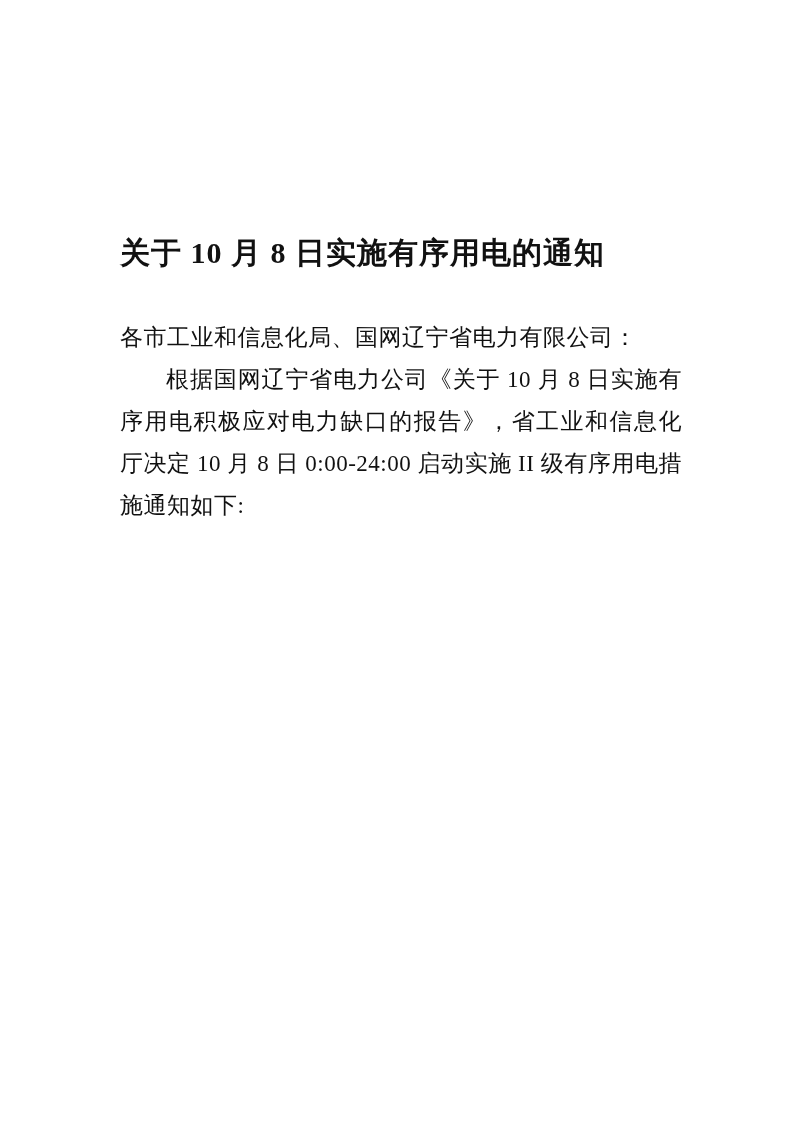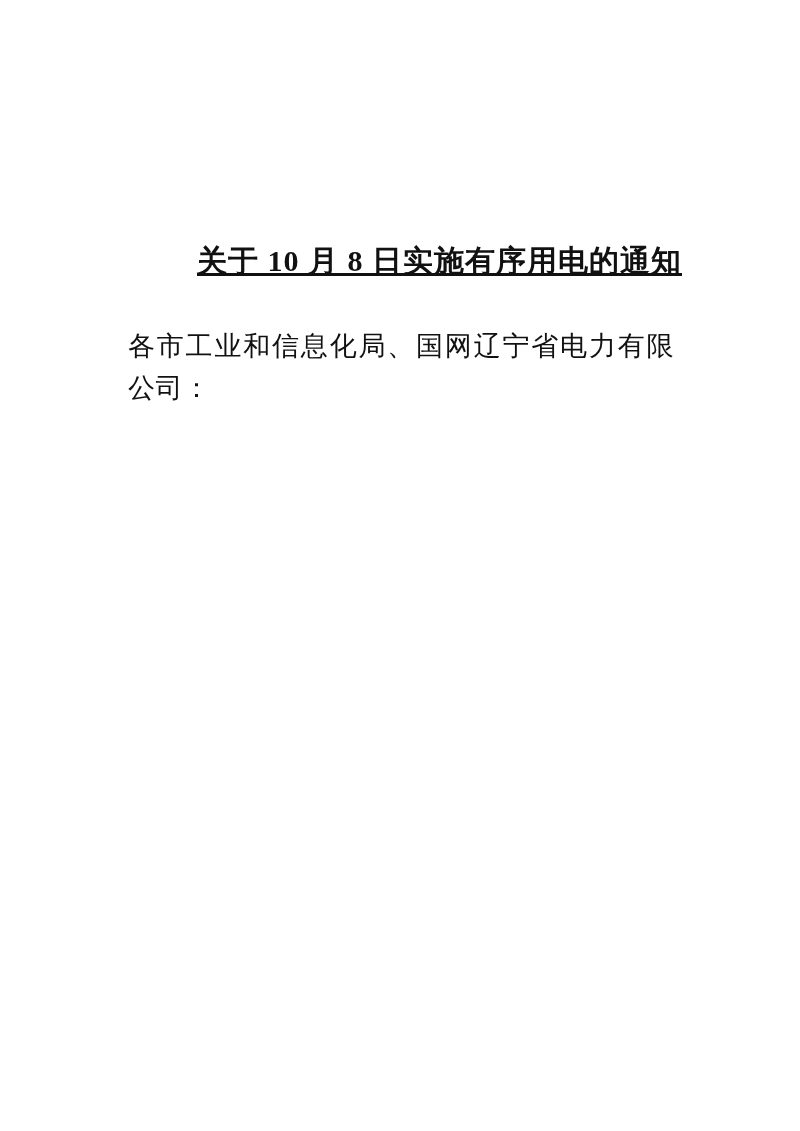--- a/index.html
+++ b/index.html
@@ -13,48 +13,48 @@
     height: 1131px;
     margin: 0 auto;
     background: #ffffff;
     box-sizing: border-box;
     padding: 229px 118px 0 120px;
     font-family: "Liberation Serif", serif;
     color: #111111;
     overflow: hidden;
   }
   .doc-title {
-    margin: 12px 0 44px 0;
+    margin: 4px 0 44px 0;
     font-size: 30px;
     line-height: 40px;
     font-weight: bold;
-    text-align: right;
+    text-align: left;
     letter-spacing: 1px;
     white-space: nowrap;
-    text-decoration: underline;
   }
   .doc-body p {
-    margin: 8px;
-    font-size: 27px;
+    margin: 0;
+    font-size: 23px;
     line-height: 42px;
     text-align: justify;
     letter-spacing: 0.5px;
   }
   .salutation {
     text-indent: 0;
   }
   .para {
     text-indent: 2em;
   }
 </style>
 </head>
 <body>
 
 <div class="page">
   <h1 class="doc-title">关于 10 月 8 日实施有序用电的通知</h1>
 
   <div class="doc-body">
     <p class="salutation">各市工业和信息化局、国网辽宁省电力有限公司：</p>
 
+    <p class="para">根据国网辽宁省电力公司《关于 10 月 8 日实施有序用电积极应对电力缺口的报告》，省工业和信息化厅决定 10 月 8 日 0:00-24:00 启动实施 II 级有序用电措施通知如下:</p>
 
 
   </div>
 </div>
 
 </body></html>

